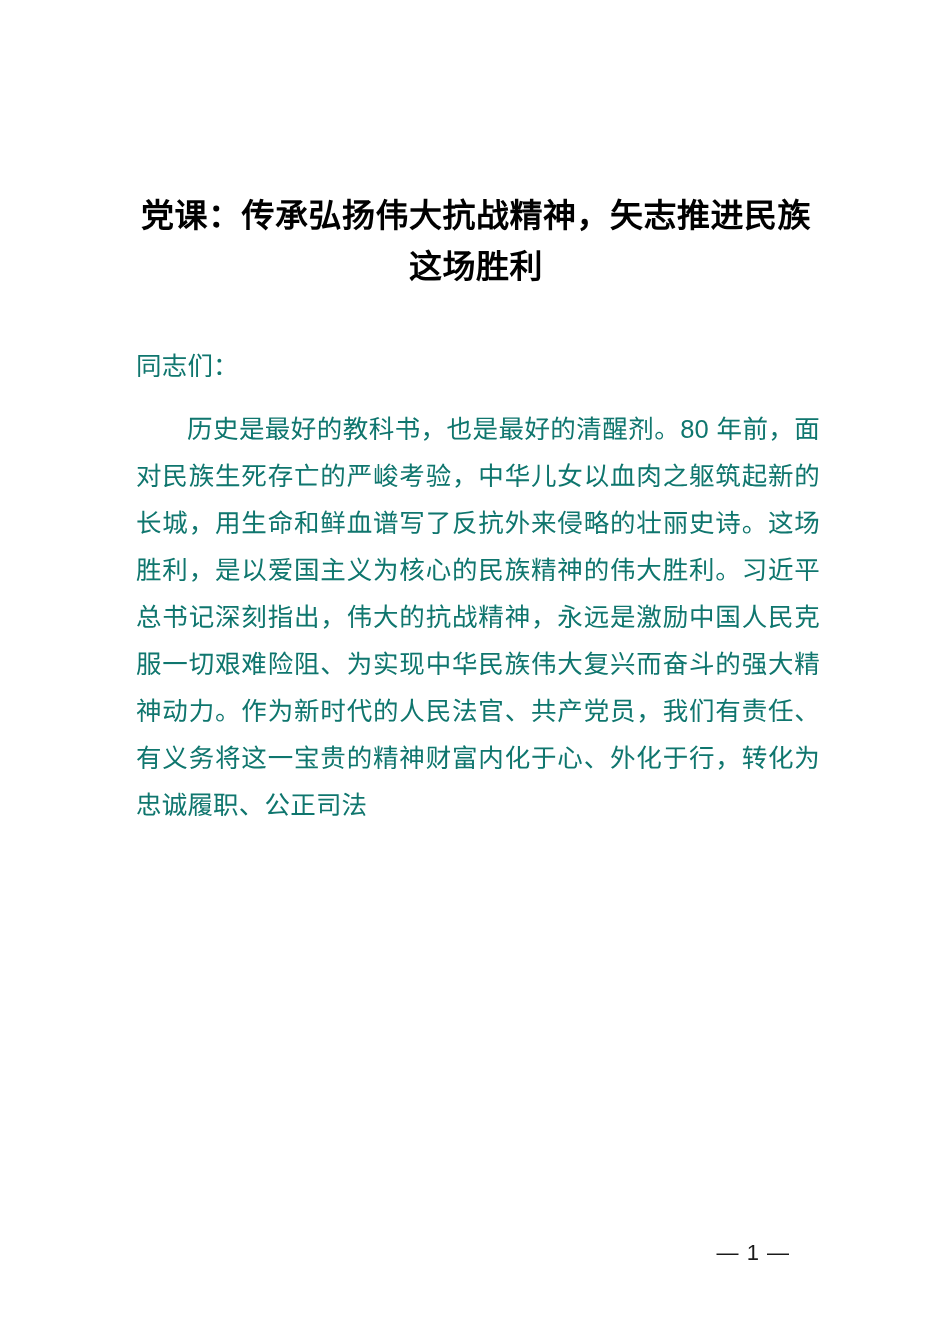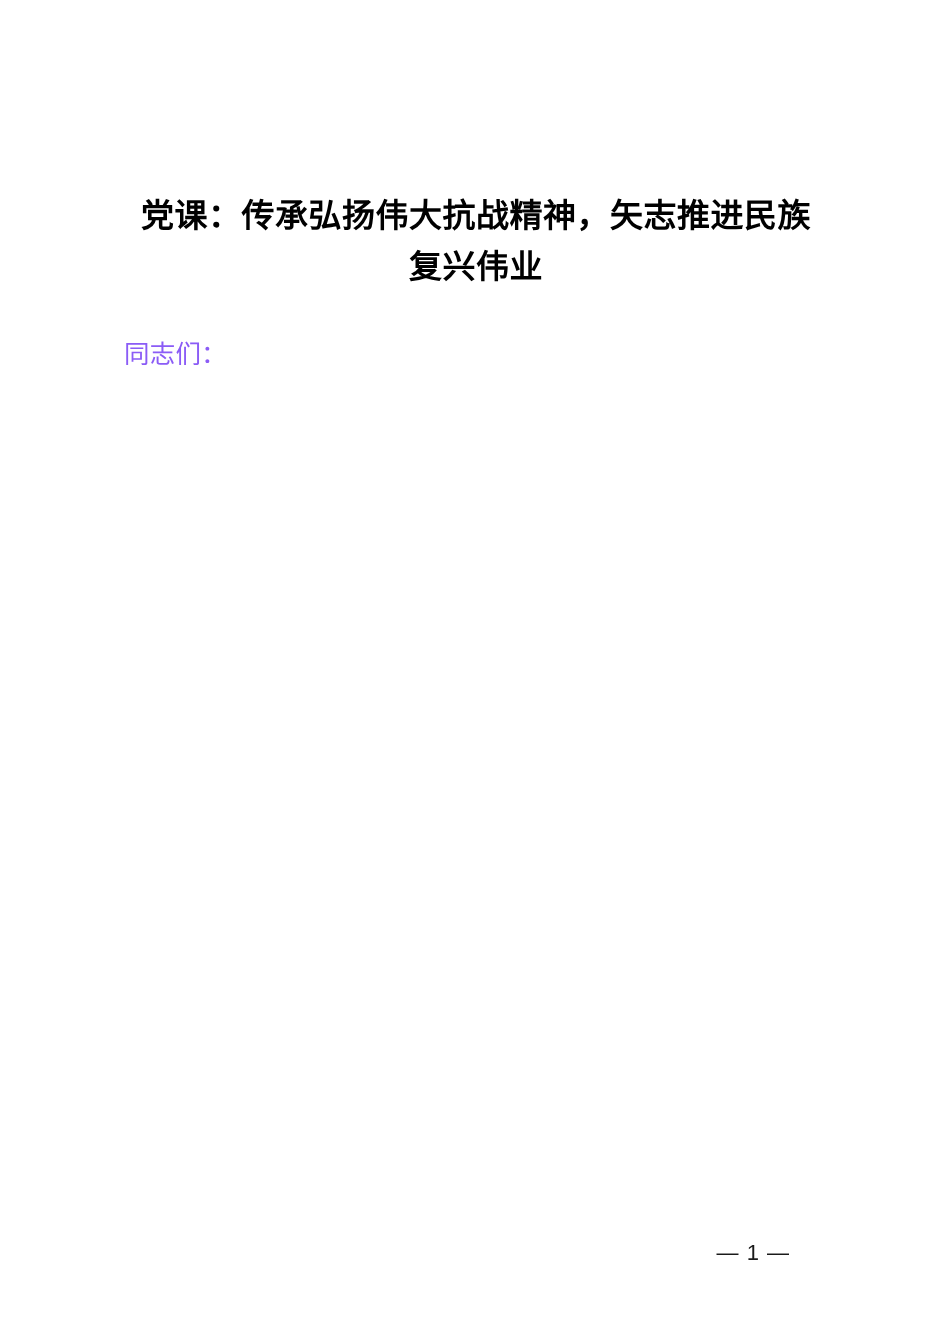--- a/index.html
+++ b/index.html
@@ -49,24 +49,24 @@
     position: absolute;
     left: 120px;
     top: 327px;
     width: 716px;
   }
 
   .para {
     font-family: "Liberation Sans", "DejaVu Sans", sans-serif;
     font-size: 25.5px;
     line-height: 47px;
-    color: #8b5cf6;
+    color: #0f766e;
     text-align: justify;
     text-justify: inter-ideograph;
-    margin: 4px;
+    margin: 16px;
     letter-spacing: 0.2px;
     font-weight: 400;
   }
 
   .para + .para {
     margin-top: 0;
   }
 
   .para.indent {
     text-indent: 2em;
@@ -92,27 +92,28 @@
     letter-spacing: 1px;
   }
 </style>
 </head>
 <body>
 
 <div class="page">
 
   <h1 class="doc-title">
     <span>党课：传承弘扬伟大抗战精神，矢志推进民族</span><br>
-    <span>复兴伟业</span>
+    <span>这场胜利</span>
   </h1>
 
   <div class="body-block">
 
     <p class="para flush">同志们：</p>
 
 
 
+    <p class="para indent">历史是最好的教科书，也是最好的清醒剂。80 年前，面对民族生死存亡的严峻考验，中华儿女以血肉之躯筑起新的长城，用生命和鲜血谱写了反抗外来侵略的壮丽史诗。这场胜利，是以爱国主义为核心的民族精神的伟大胜利。习近平总书记深刻指出，伟大的抗战精神，永远是激励中国人民克服一切艰难险阻、为实现中华民族伟大复兴而奋斗的强大精神动力。作为新时代的人民法官、共产党员，我们有责任、有义务将这一宝贵的精神财富内化于心、外化于行，转化为忠诚履职、公正司法</p>
 
   </div>
 
   <div class="page-footer">— 1 —</div>
 
 </div>
 
 </body></html>

